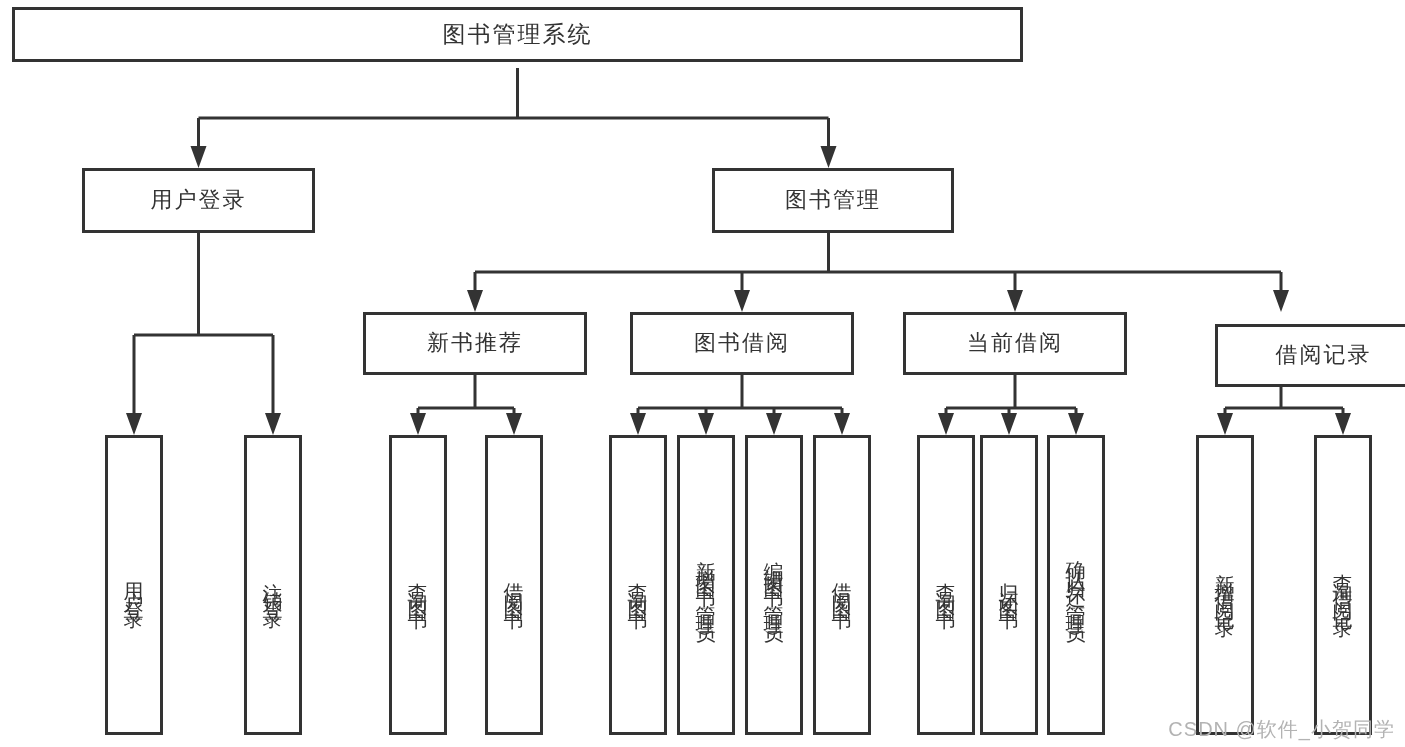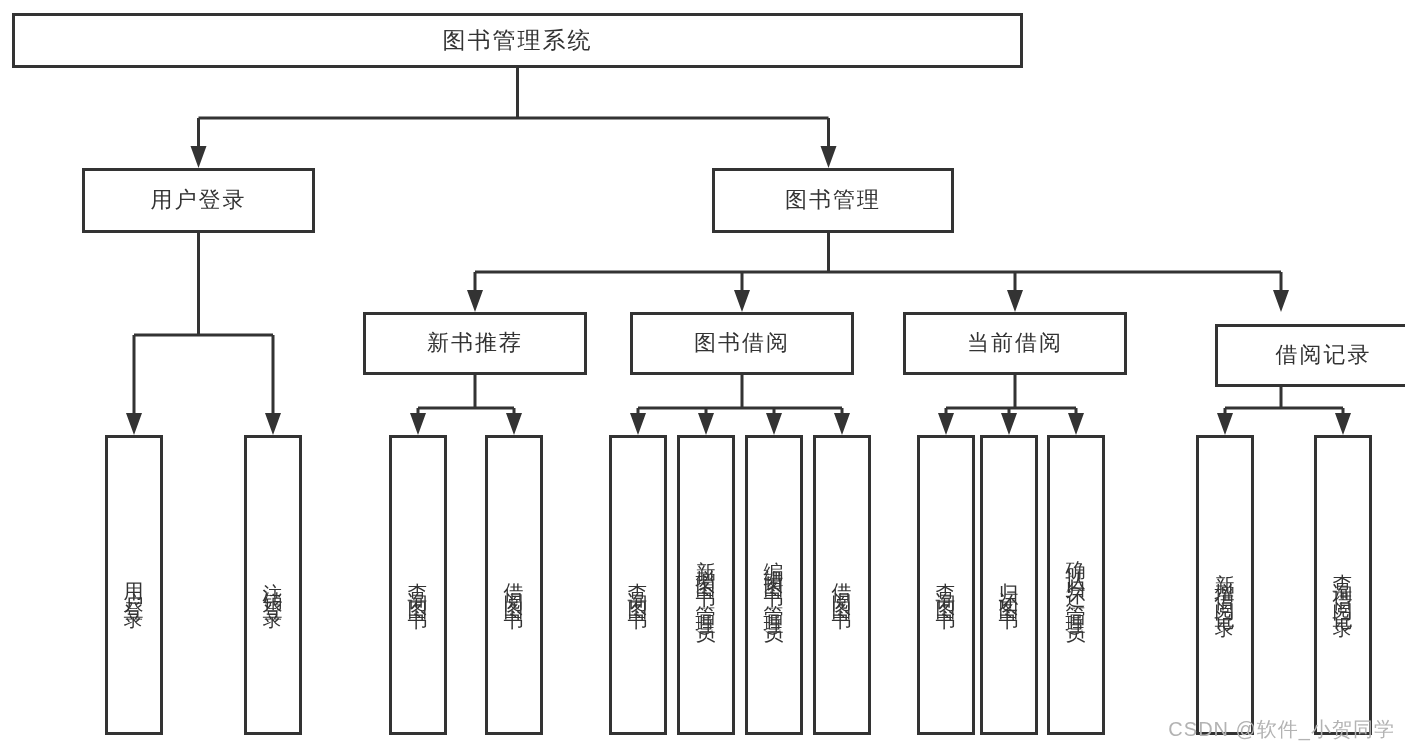--- a/index.html
+++ b/index.html
@@ -75,21 +75,21 @@
              M1007 290 L1023 290 L1015 312 Z  M1273 290 L1289 290 L1281 312 Z
              M126 413 L142 413 L134 435 Z  M265 413 L281 413 L273 435 Z
              M410 413 L426 413 L418 435 Z  M506 413 L522 413 L514 435 Z
              M630 413 L646 413 L638 435 Z  M698 413 L714 413 L706 435 Z
              M766 413 L782 413 L774 435 Z  M834 413 L850 413 L842 435 Z
              M938 413 L954 413 L946 435 Z  M1001 413 L1017 413 L1009 435 Z
              M1068 413 L1084 413 L1076 435 Z
              M1217 413 L1233 413 L1225 435 Z  M1335 413 L1351 413 L1343 435 Z"></path>
   </svg>
 
-  <div class="node root" style="left:12px; top:13px; width:1011px; height:55px;">图书管理系统</div>
+  <div class="node root" style="left:12px; top:7px; width:1011px; height:55px;">图书管理系统</div>
 
   <div class="node" style="left:82px; top:168px; width:233px; height:65px;">用户登录</div>
   <div class="node" style="left:712px; top:168px; width:242px; height:65px;">图书管理</div>
 
   <div class="node" style="left:363px; top:312px; width:224px; height:63px;">新书推荐</div>
   <div class="node" style="left:630px; top:312px; width:224px; height:63px;">图书借阅</div>
   <div class="node" style="left:903px; top:312px; width:224px; height:63px;">当前借阅</div>
   <div class="node" style="left:1173px; top:324px; width:217px; height:63px;margin-left:42px;">借阅记录</div>
 
   <div class="node leaf" style="left:105px; top:435px; width:58px; height:300px;">用户登录</div>

